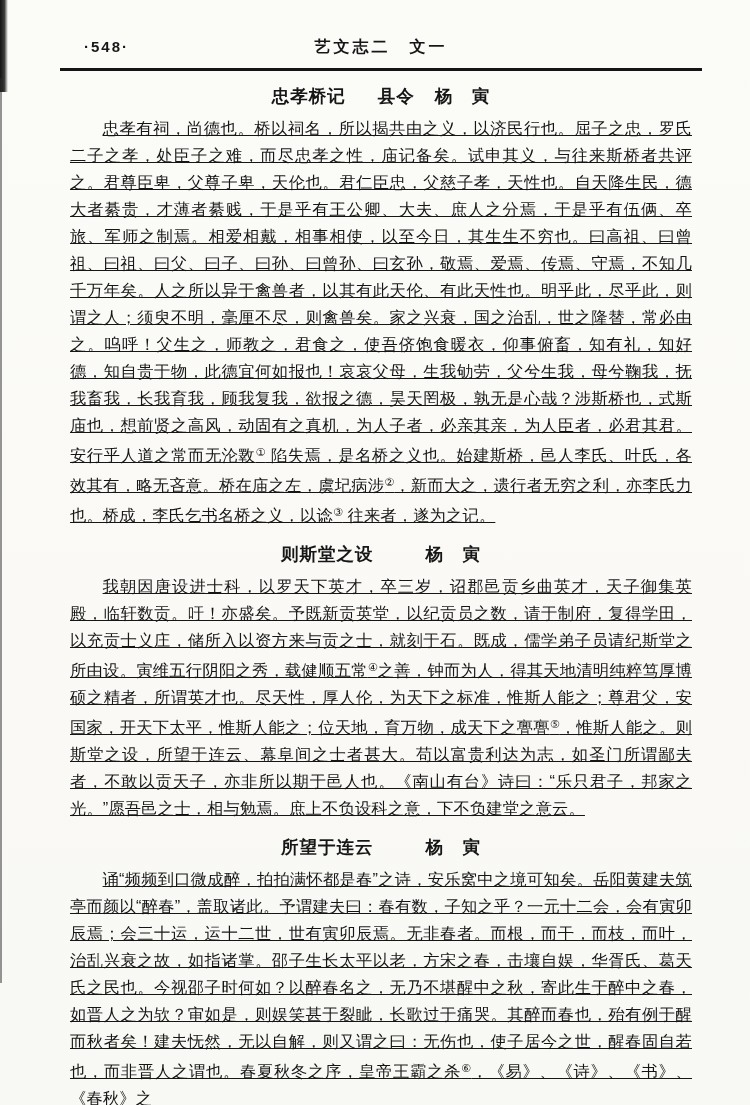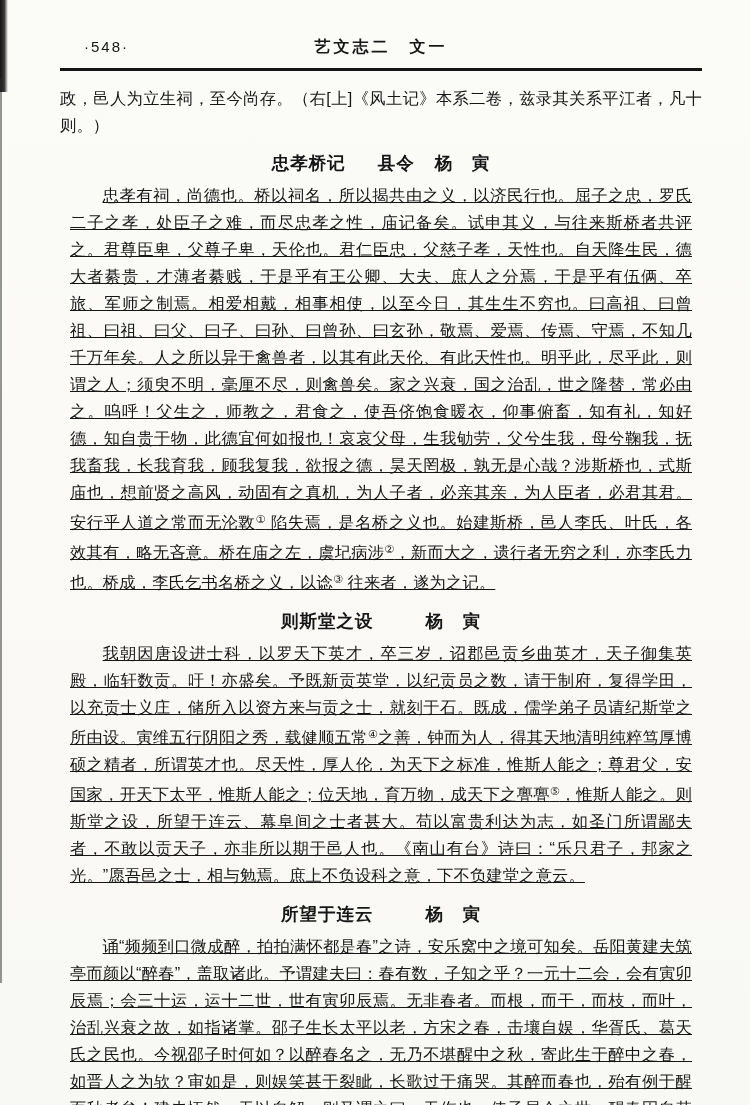--- a/index.html
+++ b/index.html
@@ -18,21 +18,21 @@
     padding:38px 48px 0 60px;
   }
   
   .scan-blob{position:absolute;left:0;top:0;width:8px;height:92px;
     background:linear-gradient(to right,#141414 0%,#3a3a3a 55%,rgba(80,80,80,0) 100%);}
   .scan-line{position:absolute;left:0;top:78px;width:2px;height:905px;background:rgba(45,45,45,.5);}
 
   .page-header{position:relative;height:22px;}
   .page-number{
     position:absolute;left:24px;top:0;
-    font-size:15px;font-weight:400;letter-spacing:2px;
+    font-size:15px;font-weight:700;letter-spacing:2px;
   }
   .header-title{
     position:absolute;left:50%;top:-1px;transform:translateX(-50%);
     font-size:16px;font-weight:700;letter-spacing:3px;white-space:nowrap;
   }
   .header-rule{
     margin-top:8px;
     border:none;border-top:3px solid #151515;
     width:100%;
   }
@@ -66,21 +66,20 @@
 
   <div class="scan-blob"></div>
   <div class="scan-line"></div>
 
   <div class="page-header">
     <span class="page-number">·548·</span>
     <span class="header-title">艺文志二　文一</span>
   </div>
   <hr class="header-rule">
 
-  <p class="intro">政，邑人为立生祠，至今尚存。（右[上]《风土记》本系二卷，兹录其关系平江者，凡十则。）</p>
 
   <h2 class="sec-title">
     <span>忠孝桥记</span><span class="role">县令</span><span class="author">杨　寅</span>
   </h2>
   <p class="sec-body">忠孝有祠，尚德也。桥以祠名，所以揭共由之义，以济民行也。屈子之忠，罗氏二子之孝，处臣子之难，而尽忠孝之性，庙记备矣。试申其义，与往来斯桥者共评之。君尊臣卑，父尊子卑，天伦也。君仁臣忠，父慈子孝，天性也。自天降生民，德大者綦贵，才薄者綦贱，于是乎有王公卿、大夫、庶人之分焉，于是乎有伍俩、卒旅、军师之制焉。相爱相戴，相事相使，以至今日，其生生不穷也。曰高祖、曰曾祖、曰祖、曰父、曰子、曰孙、曰曾孙、曰玄孙，敬焉、爱焉、传焉、守焉，不知几千万年矣。人之所以异于禽兽者，以其有此天伦、有此天性也。明乎此，尽乎此，则谓之人；须臾不明，毫厘不尽，则禽兽矣。家之兴衰，国之治乱，世之隆替，常必由之。呜呼！父生之，师教之，君食之，使吾侪饱食暖衣，仰事俯畜，知有礼，知好德，知自贵于物，此德宜何如报也！哀哀父母，生我劬劳，父兮生我，母兮鞠我，抚我畜我，长我育我，顾我复我，欲报之德，昊天罔极，孰无是心哉？涉斯桥也，式斯庙也，想前贤之高风，动固有之真机，为人子者，必亲其亲，为人臣者，必君其君。安行乎人道之常而无沦斁<sup class="fnref">①</sup> 陷失焉，是名桥之义也。始建斯桥，邑人李氏、叶氏，各效其有，略无吝意。桥在庙之左，虞圮病涉<sup class="fnref">②</sup>，新而大之，遗行者无穷之利，亦李氏力也。桥成，李氏乞书名桥之义，以谂<sup class="fnref">③</sup> 往来者，遂为之记。</p>
 
   <h2 class="sec-title">
     <span>则斯堂之设</span><span class="role"></span><span class="author">杨　寅</span>
   </h2>
   <p class="sec-body">我朝因唐设进士科，以罗天下英才，卒三岁，诏郡邑贡乡曲英才，天子御集英殿，临轩数贡。吁！亦盛矣。予既新贡英堂，以纪贡员之数，请于制府，复得学田，以充贡士义庄，储所入以资方来与贡之士，就刻于石。既成，儒学弟子员请纪斯堂之所由设。寅维五行阴阳之秀，载健顺五常<sup class="fnref">④</sup>之善，钟而为人，得其天地清明纯粹笃厚博硕之精者，所谓英才也。尽天性，厚人伦，为天下之标准，惟斯人能之；尊君父，安国家，开天下太平，惟斯人能之；位天地，育万物，成天下之亹亹<sup class="fnref">⑤</sup>，惟斯人能之。则斯堂之设，所望于连云、幕阜间之士者甚大。苟以富贵利达为志，如圣门所谓鄙夫者，不敢以贡天子，亦非所以期于邑人也。《南山有台》诗曰：“乐只君子，邦家之光。”愿吾邑之士，相与勉焉。庶上不负设科之意，下不负建堂之意云。</p>

